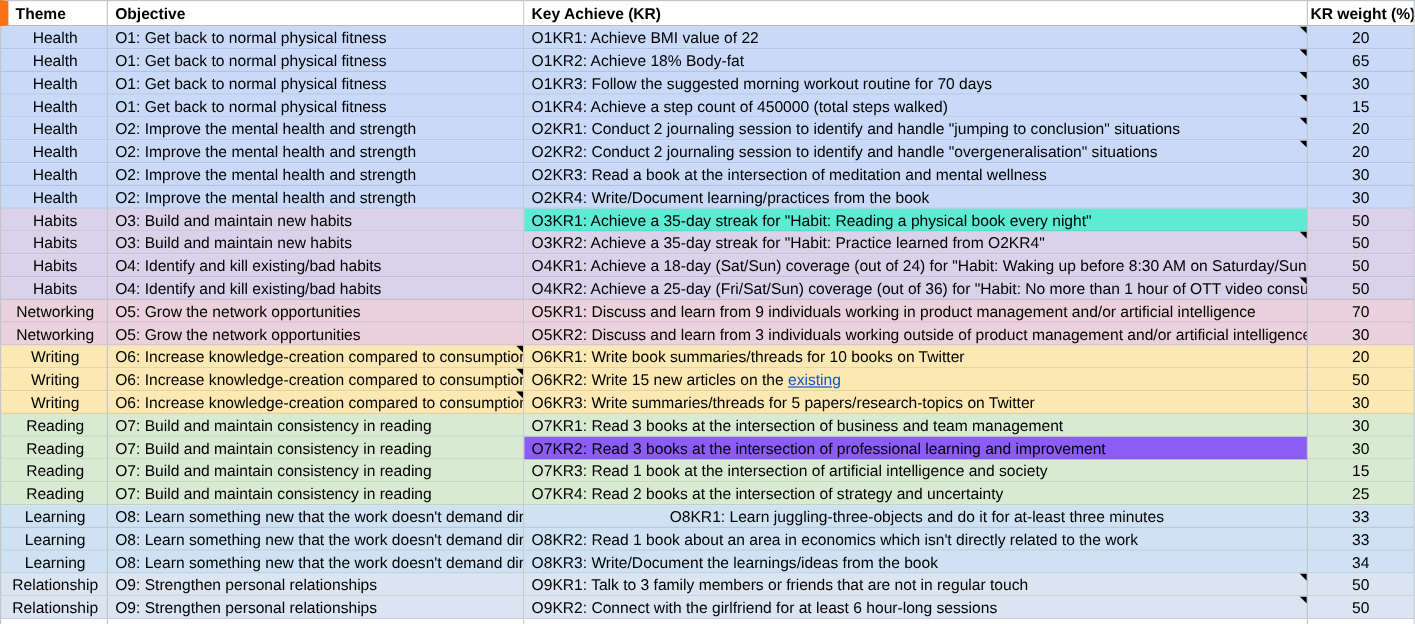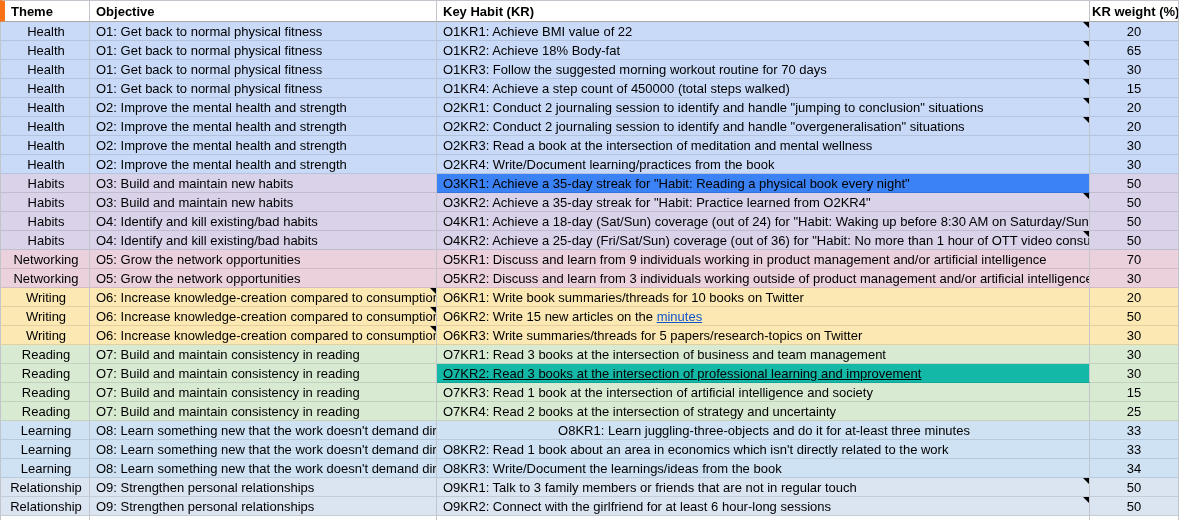--- a/index.html
+++ b/index.html
@@ -22,21 +22,21 @@
     white-space:nowrap;overflow:hidden;
     padding:0 4px 0 6px;
     border-right:1px solid #c2c6cc;
     position:relative;
   }
   th{
     height:22px;background:#ffffff;font-weight:bold;text-align:left;
     border-top:1px solid #c2c6cc;
     border-bottom:1px solid #a8a8a8;
   }
-  th:first-child{border-left:5px solid #f97316;}
+  th:first-child{border-left:7px solid #f97316;}
   td{
     height:19px;
     border-bottom:1px solid rgba(0,0,0,0.10);
   }
   td:first-child{border-left:1px solid #c2c6cc;text-align:center;}
   th.weight, td.weight{text-align:center;padding:0 2px;}
   tr.partial td{height:4px;background:#fff;border-bottom:none;}
   .comment-tri{
     position:absolute;top:0;right:0;width:0;height:0;
     border-top:6px solid #000;border-left:6px solid transparent;
@@ -50,21 +50,21 @@
   <colgroup>
     <col class="c-theme">
       <col class="c-objective">
       <col class="c-kr">
       <col class="c-weight">
   </colgroup>
   <thead>
     <tr>
       <th>Theme</th>
       <th>Objective</th>
-      <th>Key Habit (KR)</th>
+      <th>Key Achieve (KR)</th>
       <th class="weight">KR weight (%)</th>
     </tr>
   </thead>
   <tbody id="rows">
       <tr>
         <td style="background: rgb(201, 218, 248);">Health</td>
         <td style="background: rgb(201, 218, 248);">O1: Get back to normal physical fitness</td>
         <td style="background: rgb(201, 218, 248);">O1KR1: Achieve BMI value of 22<span class="comment-tri" style="border-top-color: rgb(0, 0, 0);"></span></td>
         <td class="weight" style="background: rgb(201, 218, 248);">20</td>
       </tr>
@@ -106,21 +106,21 @@
       </tr>
       <tr>
         <td style="background: rgb(201, 218, 248);">Health</td>
         <td style="background: rgb(201, 218, 248);">O2: Improve the mental health and strength</td>
         <td style="background: rgb(201, 218, 248);">O2KR4: Write/Document learning/practices from the book</td>
         <td class="weight" style="background: rgb(201, 218, 248);">30</td>
       </tr>
       <tr>
         <td style="background: rgb(217, 210, 233);">Habits</td>
         <td style="background: rgb(217, 210, 233);">O3: Build and maintain new habits</td>
-        <td style="background: #3b82f6;">O3KR1: Achieve a 35-day streak for "Habit: Reading a physical book every night"</td>
+        <td style="background: #5eead4;">O3KR1: Achieve a 35-day streak for "Habit: Reading a physical book every night"</td>
         <td class="weight" style="background: rgb(217, 210, 233);">50</td>
       </tr>
       <tr>
         <td style="background: rgb(217, 210, 233);">Habits</td>
         <td style="background: rgb(217, 210, 233);">O3: Build and maintain new habits</td>
         <td style="background: rgb(217, 210, 233);">O3KR2: Achieve a 35-day streak for "Habit: Practice learned from O2KR4"<span class="comment-tri" style="border-top-color: rgb(0, 0, 0);"></span></td>
         <td class="weight" style="background: rgb(217, 210, 233);">50</td>
       </tr>
       <tr>
         <td style="background: rgb(217, 210, 233);">Habits</td>
@@ -148,39 +148,39 @@
       </tr>
       <tr>
         <td style="background: rgb(252, 232, 178);">Writing</td>
         <td style="background: rgb(252, 232, 178);">O6: Increase knowledge-creation compared to consumption<span class="comment-tri" style="border-top-color: rgb(0, 0, 0);"></span></td>
         <td style="background: rgb(252, 232, 178);">O6KR1: Write book summaries/threads for 10 books on Twitter</td>
         <td class="weight" style="background: rgb(252, 232, 178);">20</td>
       </tr>
       <tr>
         <td style="background: rgb(252, 232, 178);">Writing</td>
         <td style="background: rgb(252, 232, 178);">O6: Increase knowledge-creation compared to consumption<span class="comment-tri" style="border-top-color: rgb(0, 0, 0);"></span></td>
-        <td style="background: rgb(252, 232, 178);"><span>O6KR2: Write 15 new articles on the </span><a class="cell-link" style="color: rgb(17, 85, 204);">minutes</a></td>
+        <td style="background: rgb(252, 232, 178);"><span>O6KR2: Write 15 new articles on the </span><a class="cell-link" style="color: rgb(17, 85, 204);">existing</a></td>
         <td class="weight" style="background: rgb(252, 232, 178);">50</td>
       </tr>
       <tr>
         <td style="background: rgb(252, 232, 178);">Writing</td>
         <td style="background: rgb(252, 232, 178);">O6: Increase knowledge-creation compared to consumption<span class="comment-tri" style="border-top-color: rgb(0, 0, 0);"></span></td>
         <td style="background: rgb(252, 232, 178);">O6KR3: Write summaries/threads for 5 papers/research-topics on Twitter</td>
         <td class="weight" style="background: rgb(252, 232, 178);">30</td>
       </tr>
       <tr>
         <td style="background: rgb(217, 234, 211);">Reading</td>
         <td style="background: rgb(217, 234, 211);">O7: Build and maintain consistency in reading</td>
         <td style="background: rgb(217, 234, 211);">O7KR1: Read 3 books at the intersection of business and team management</td>
         <td class="weight" style="background: rgb(217, 234, 211);">30</td>
       </tr>
       <tr>
         <td style="background: rgb(217, 234, 211);">Reading</td>
         <td style="background: rgb(217, 234, 211);">O7: Build and maintain consistency in reading</td>
-        <td style="background: #14b8a6; text-decoration: underline;">O7KR2: Read 3 books at the intersection of professional learning and improvement</td>
+        <td style="background: #8b5cf6;">O7KR2: Read 3 books at the intersection of professional learning and improvement</td>
         <td class="weight" style="background: rgb(217, 234, 211);">30</td>
       </tr>
       <tr>
         <td style="background: rgb(217, 234, 211);">Reading</td>
         <td style="background: rgb(217, 234, 211);">O7: Build and maintain consistency in reading</td>
         <td style="background: rgb(217, 234, 211);">O7KR3: Read 1 book at the intersection of artificial intelligence and society</td>
         <td class="weight" style="background: rgb(217, 234, 211);">15</td>
       </tr>
       <tr>
         <td style="background: rgb(217, 234, 211);">Reading</td>

